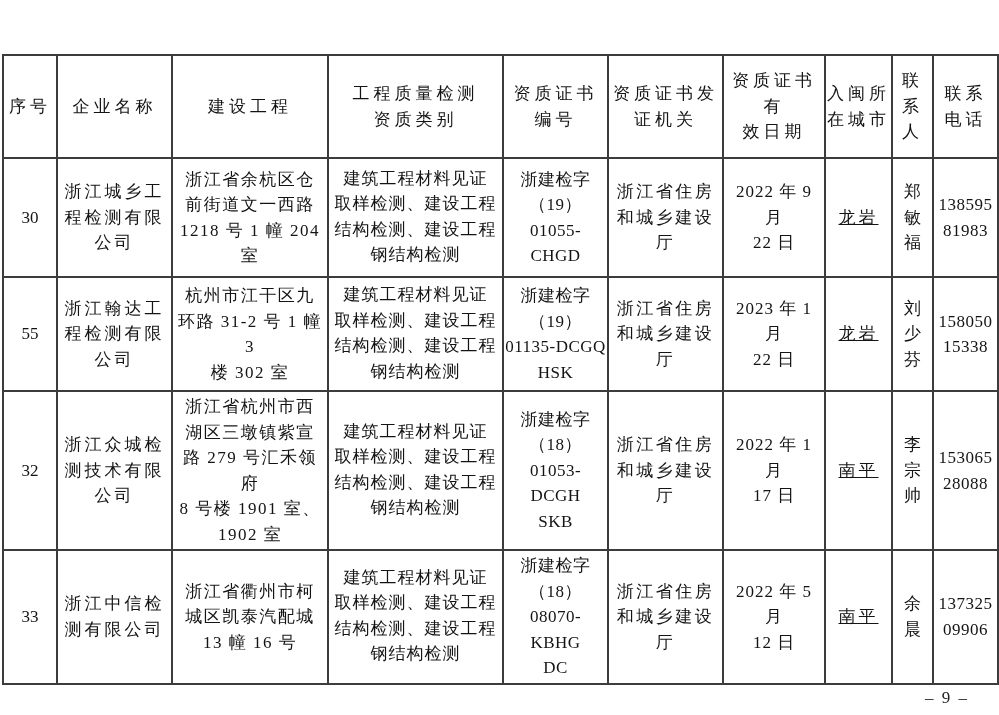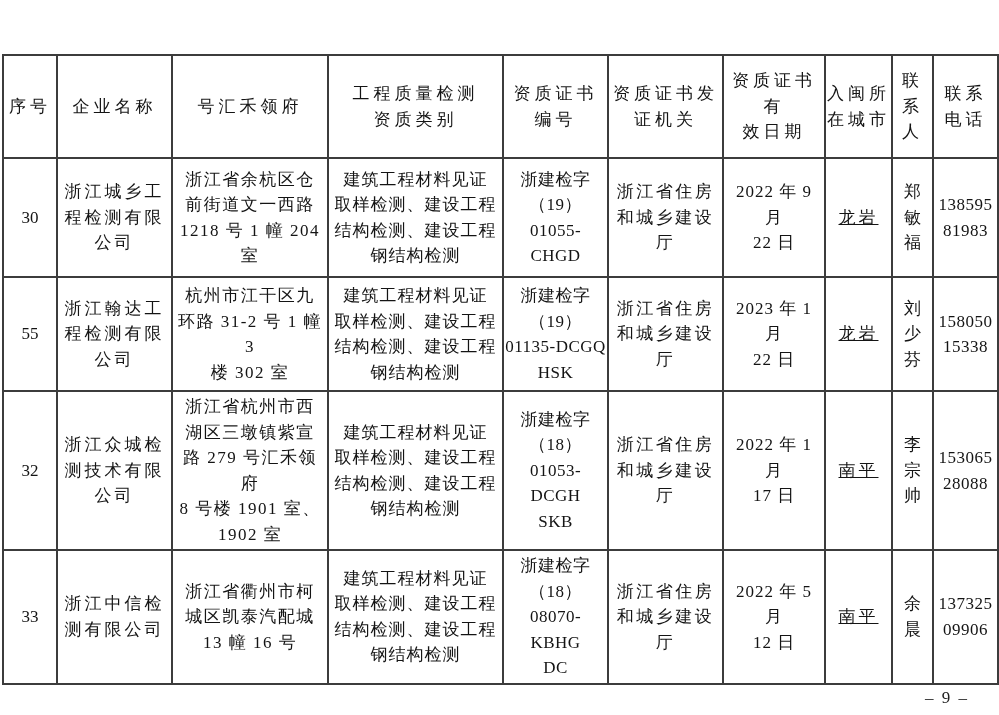--- a/index.html
+++ b/index.html
@@ -33,21 +33,21 @@
     line-height: 1.5;
     padding: 2px 1px;
     overflow: hidden;
   }
   table.reg-table th {
     letter-spacing: 4px;
   }
   td.c-seq { letter-spacing: 0; margin-top: 12px; }
   td.c-name { letter-spacing: 3px; line-height: 1.62; }
   td.c-addr { letter-spacing: 1.5px; line-height: 1.6; }
-  td.c-qual { letter-spacing: 1px; line-height: 1.45; font-size: 16.5px; }
+  td.c-qual { letter-spacing: 1px; line-height: 1.45; font-size: 16.5px; font-family: Liberation Mono, monospace; }
   td.c-cert { letter-spacing: 0.5px; line-height: 1.5; margin-left: 19px; }
   td.c-auth { letter-spacing: 2.5px; line-height: 1.55; margin-top: 48px; }
   td.c-date { letter-spacing: 1px; line-height: 1.6; }
   td.c-city { letter-spacing: 3px; text-decoration: underline; }
   td.c-contact { letter-spacing: 0; line-height: 1.45; }
   td.c-phone { letter-spacing: 0.5px; line-height: 1.5; }
   .page-number {
     position: absolute;
     right: 30px; top: 688px;
     font-size: 17px;
@@ -70,21 +70,21 @@
       <col style="width:115px">
       <col style="width:102px">
       <col style="width:67px">
       <col style="width:41px">
       <col style="width:65px">
     </colgroup>
     <thead>
       <tr style="height:103px;">
         <th>序号</th>
         <th>企业名称</th>
-        <th>号汇禾领府</th>
+        <th>建设工程</th>
         <th>工程质量检测
 资质类别</th>
         <th>资质证书
 编号</th>
         <th>资质证书发
 证机关</th>
         <th>资质证书有
 效日期</th>
         <th>入闽所
 在城市</th>

